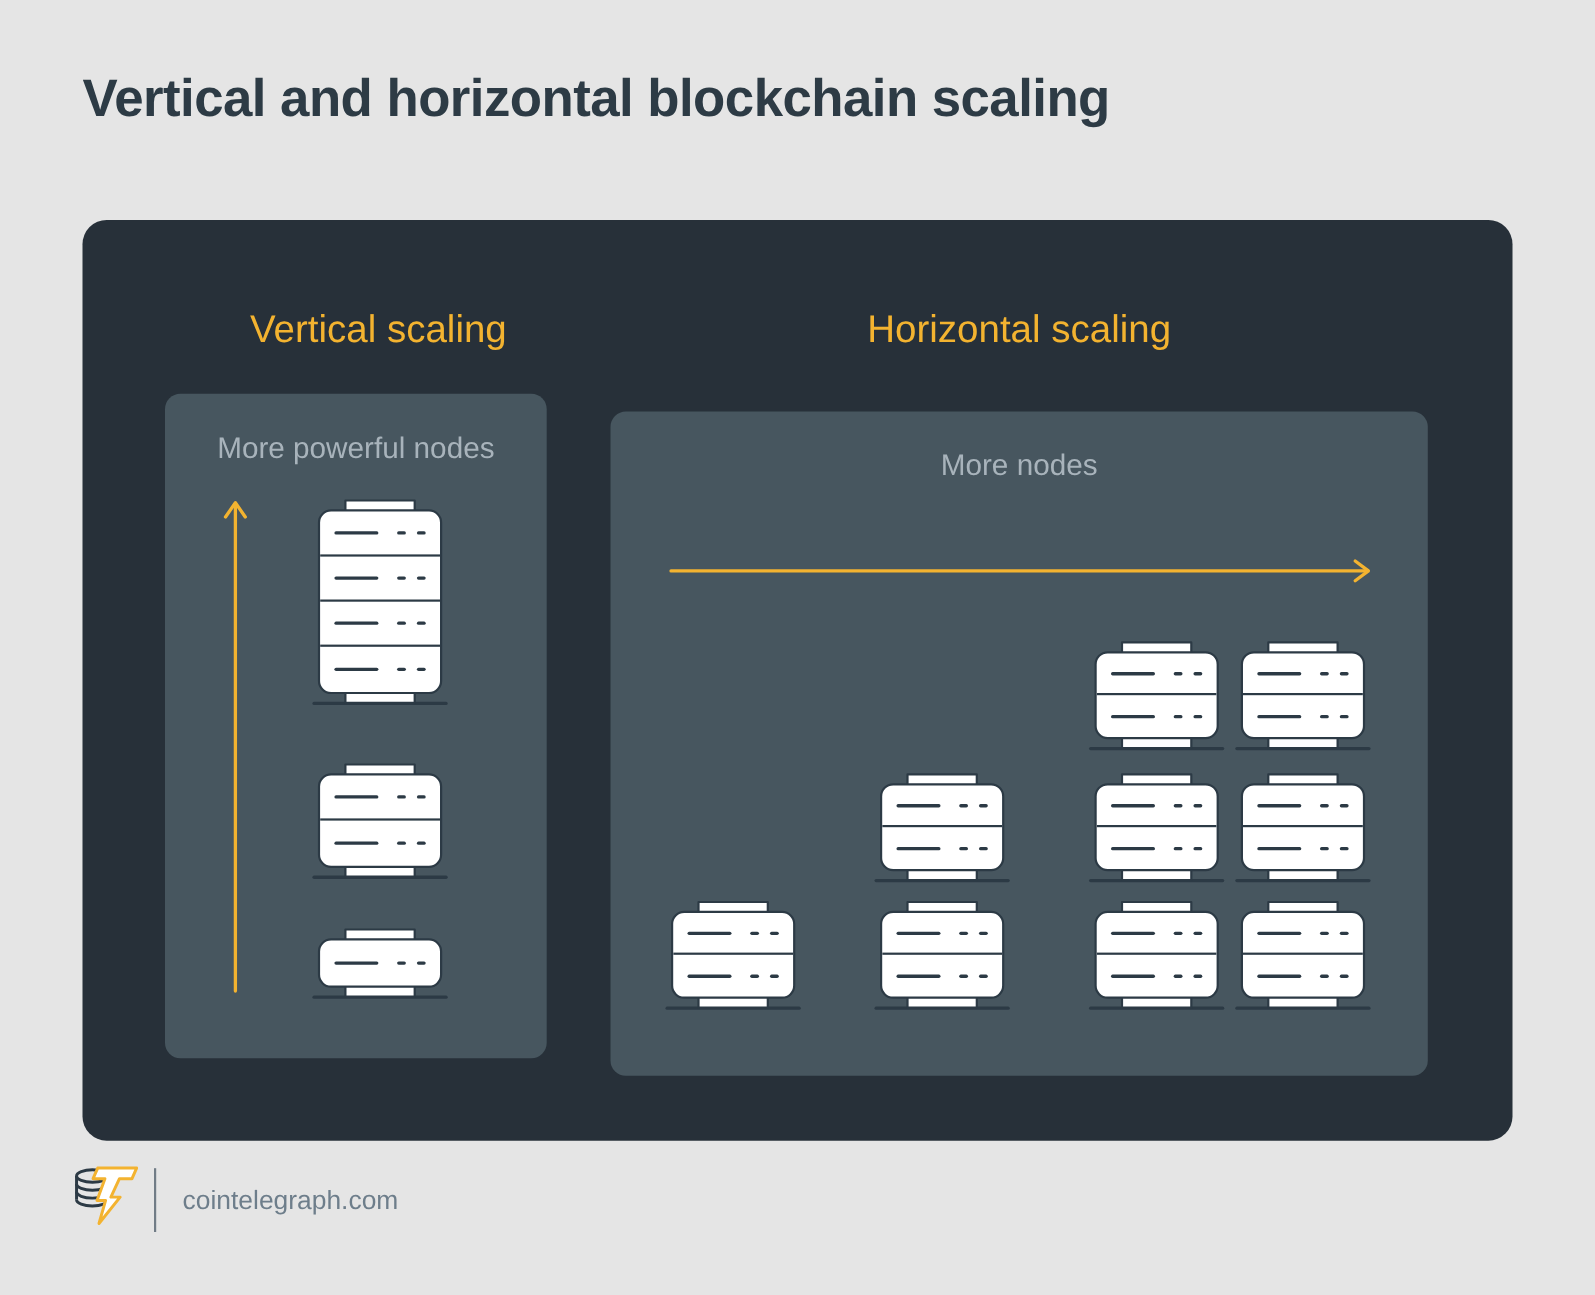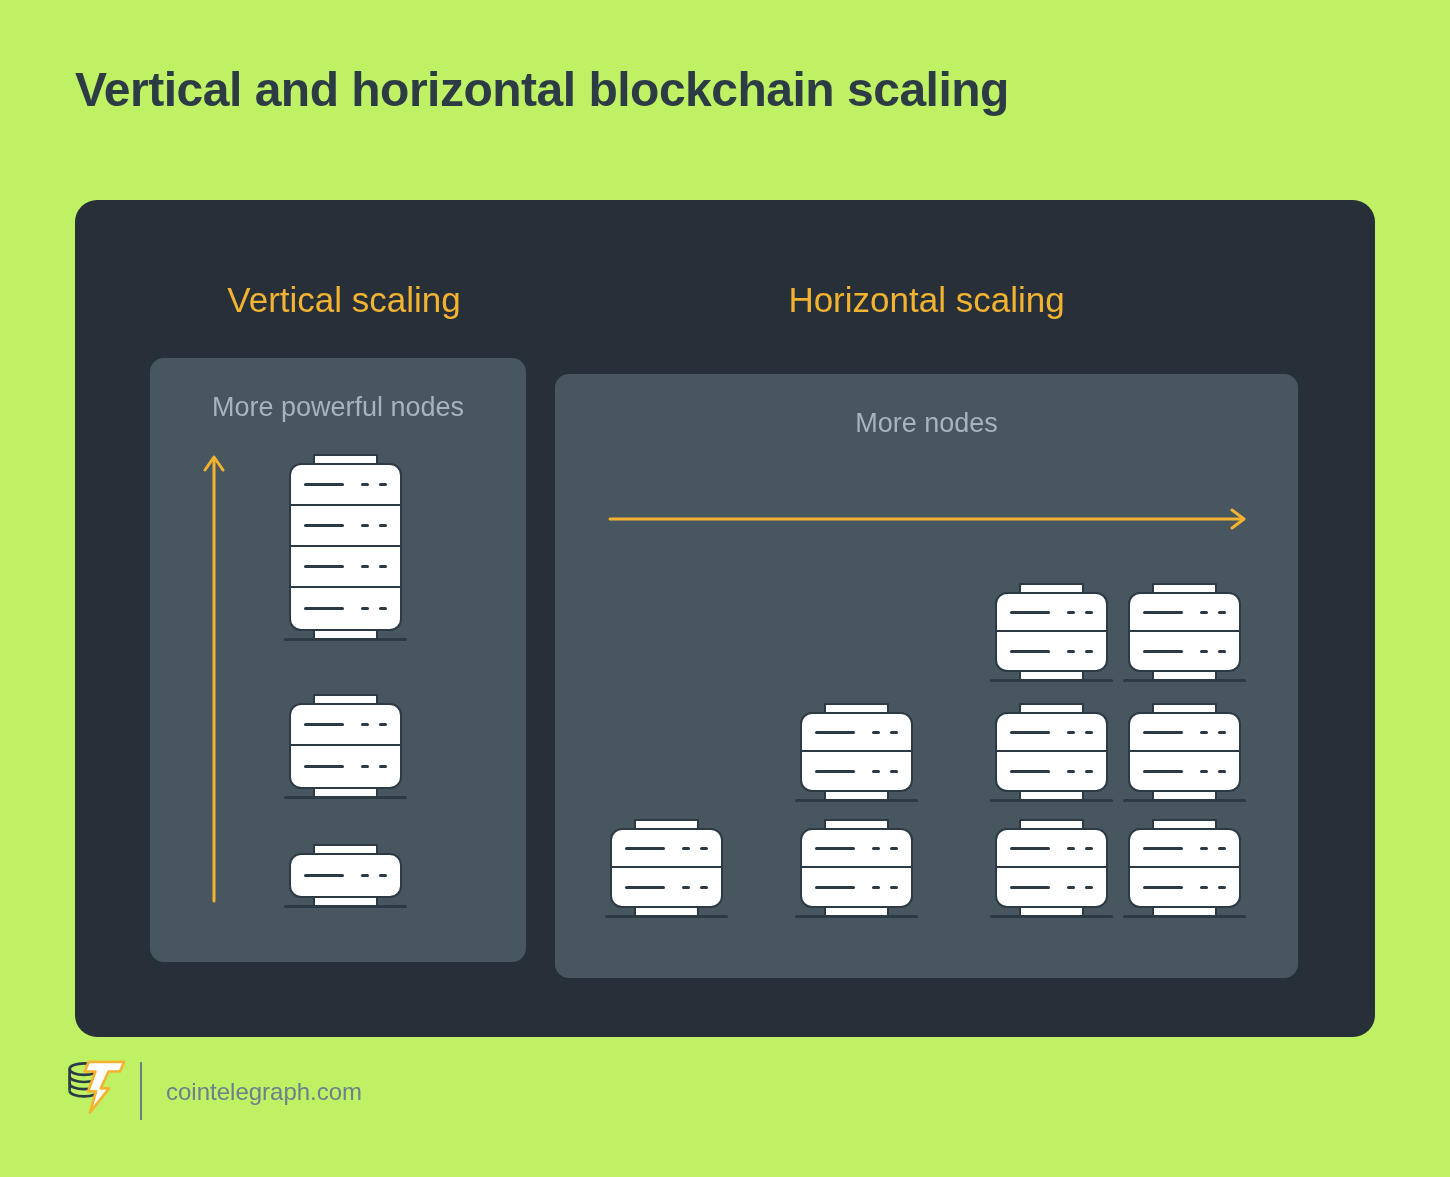--- a/index.html
+++ b/index.html
@@ -8,21 +8,21 @@
     --panel:#47565F;
     --outline:#2C3A45;
     --label:#A8B3BB;
     --title:#2D3B45;
     --footer-text:#6E7E8B;
     --divider:#717C86;
   }
   *{box-sizing:border-box;margin:0;padding:0;}
   html,body{background:#fff;}
   body{font-family:"Liberation Sans","DejaVu Sans",sans-serif;}
-  .page{position:relative;width:1450px;height:1177px;background:#bef264;overflow:hidden;}
+  .page{position:relative;width:1450px;height:1177px;background:#e5e5e5;overflow:hidden;}
 
   .page-title{
     position:absolute;left:75px;top:62px;
     font-size:48px;font-weight:700;letter-spacing:-0.5px;
     color:var(--title);
   }
 
   .board{
     position:absolute;left:75px;top:200px;width:1300px;height:837px;
     background:var(--board);border-radius:22px;
@@ -31,21 +31,21 @@
     position:absolute;top:80px;text-align:center;
     font-size:35px;color:var(--accent);font-weight:400;
   }
   .col-title.t-vert{left:75px;width:388px;}
   .col-title.t-horiz{left:480px;width:743px;}
 
   .panel{
     position:absolute;top:158px;height:604px;
     background:var(--panel);border-radius:14px;
   }
-  .panel-vertical{left:75px;width:376px;}
+  .panel-vertical{left:75px;width:347px;}
   .panel-horizontal{left:480px;width:743px;margin-top:16px;}
   .panel-label{
     position:relative;margin-top:34px;text-align:center;
     font-size:27px;color:var(--label);
   }
   .servers{position:absolute;left:0;top:0;right:0;bottom:0;}
 
   .arrow{position:absolute;color:var(--accent);}
   .arrow-up{left:52px;top:95px;}
   .arrow-right{left:53px;top:133px;}

